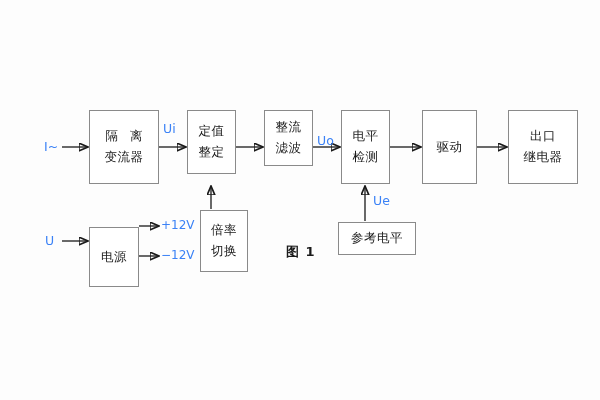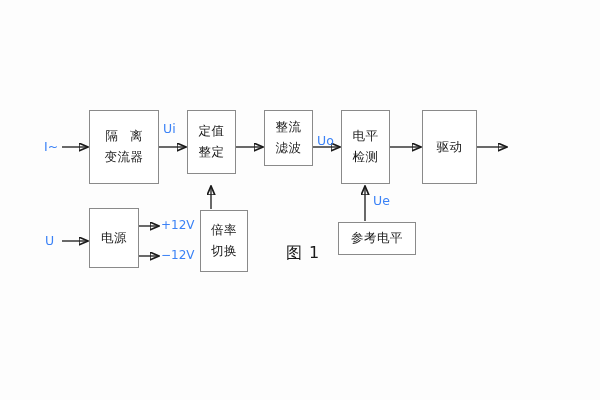--- a/index.html
+++ b/index.html
@@ -48,23 +48,24 @@
     position: absolute;
     font-size: 12.5px;
     white-space: nowrap;
     color: #3b82f6;
   }
   .label.small {
     font-size: 12px;
   }
   .caption {
     position: absolute;
-    font-size: 16px;
+    font-size: 13px;
     white-space: nowrap;
     letter-spacing: 1px;
+    font-weight: bold;
   }
   svg.wires {
     position: absolute;
     left: 0; top: 0;
     width: 600px;
     height: 400px;
     pointer-events: none;
   }
   svg.wires line, svg.wires path {
     stroke: #1a1a1a;
@@ -123,22 +124,26 @@
 
   <div class="node" style="left:341px; top:110px; width:49px; height:74px;">
     <span class="ln">电平</span>
     <span class="ln">检测</span>
   </div>
 
   <div class="node" style="left:422px; top:110px; width:55px; height:74px;">
     <span class="ln">驱动</span>
   </div>
 
+  <div class="node" style="left:508px; top:110px; width:70px; height:74px;">
+    <span class="ln">出口</span>
+    <span class="ln">继电器</span>
+  </div>
 
-  <div class="node" style="left:89px; top:208px; width:50px; height:60px;text-align:right;">
+  <div class="node" style="left:89px; top:227px; width:50px; height:60px;text-align:right;">
     <span class="ln">电源</span>
   </div>
 
   <div class="node" style="left:200px; top:210px; width:48px; height:62px;">
     <span class="ln">倍率</span>
     <span class="ln">切换</span>
   </div>
 
   <div class="node" style="left:338px; top:222px; width:78px; height:33px;">
     <span class="ln">参考电平</span>

